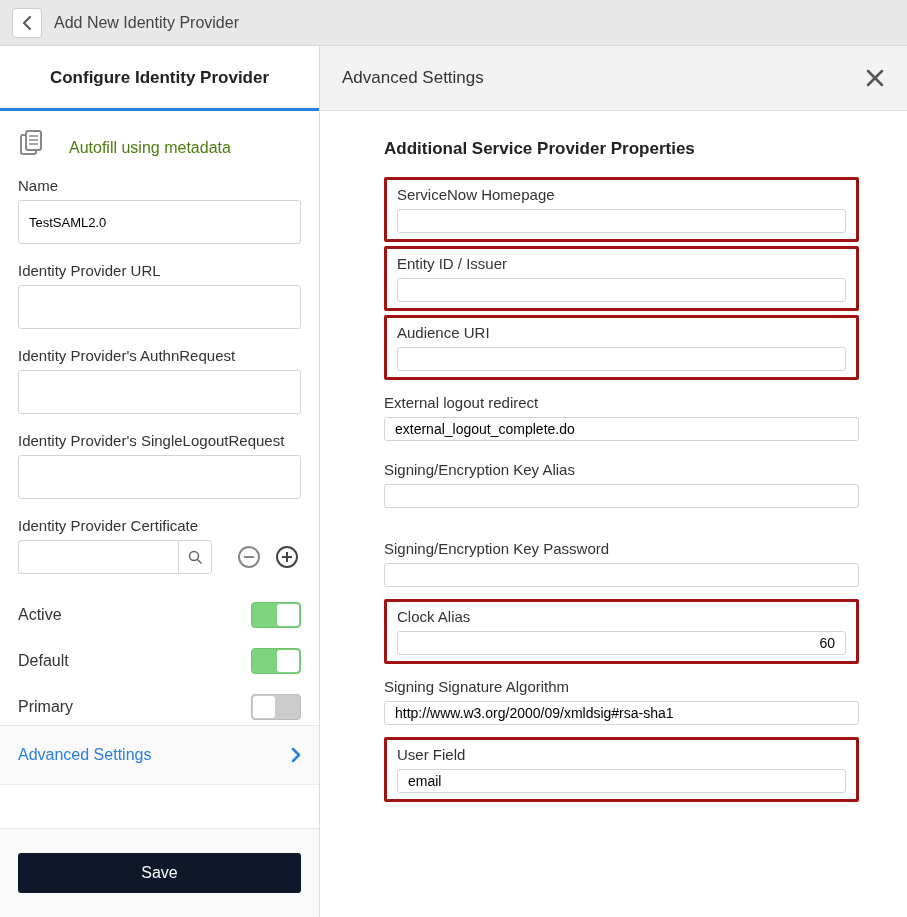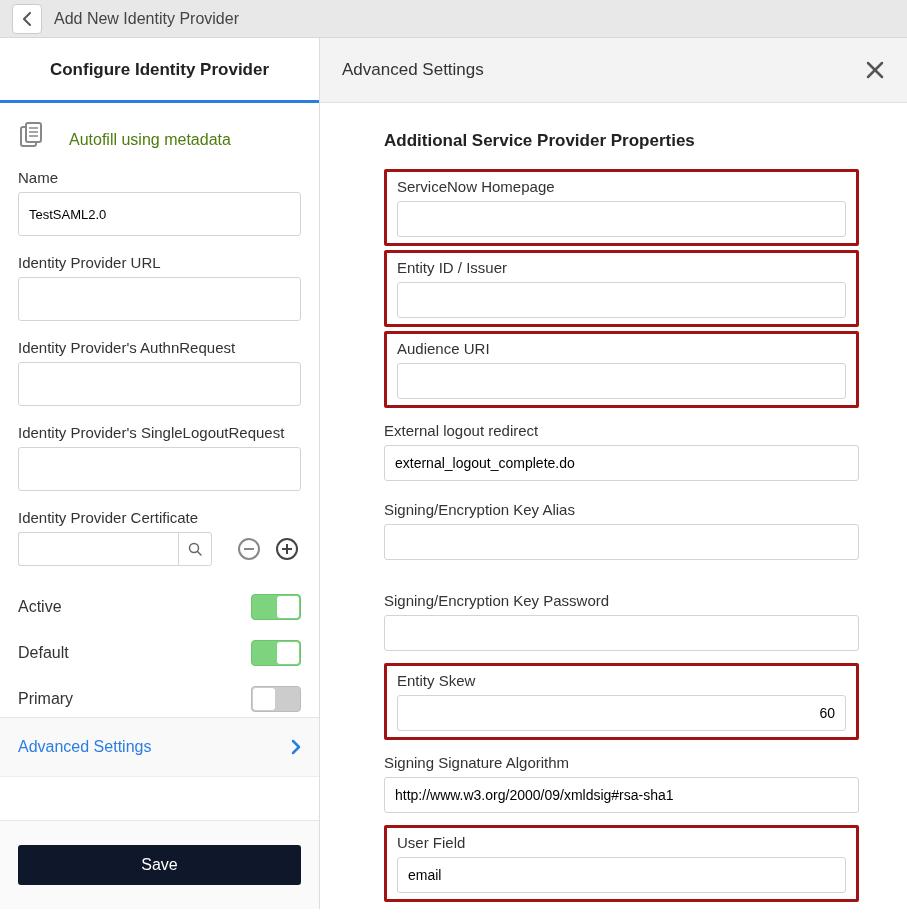--- a/index.html
+++ b/index.html
@@ -6,21 +6,21 @@
   body {
     margin: 0;
     font-family: -apple-system, BlinkMacSystemFont, "Segoe UI", Arial, sans-serif;
     background: #fff;
     color: #222;
     width: 907px;
     height: 917px;
     overflow: hidden;
   }
   .header-bar {
-    height: 38px;
+    height: 46px;
     background: #e8e8e8;
     border-bottom: 1px solid #d8d8d8;
     display: flex;
     align-items: center;
     padding: 0 12px;
   }
   .back-btn {
     width: 30px;
     height: 30px;
     background: #fff;
@@ -155,21 +155,21 @@
     padding: 22px 22px;
     display: flex; justify-content: space-between; align-items: center;
   }
   .main-header-title { font-size: 17px; color: #333; }
   .close-x { cursor: pointer; color: #555; }
   .main-body { padding: 28px 48px 20px 64px; }
   .main-section-title { font-size: 17px; font-weight: 600; margin-bottom: 18px; color: #222; }
   .main-field { margin-bottom: 2px; padding: 6px 10px; }
   .main-field label { font-size: 15px; color: #333; display:block; margin-bottom: 6px; }
   .main-input {
-    width: 100%; height: 36px;
+    width: 100%; height: 24px;
     border: 1px solid #d4d4d4; border-radius: 3px;
     padding: 4px 10px; font-size: 14px; background:#fff;
   }
   .main-input.right { text-align: right; }
   .highlight { border: 3px solid #a11212; border-radius: 2px; }
   svg { display: block; }
 </style>
 </head>
 <body>
 
@@ -294,19 +294,19 @@
 
     <div class="main-body">
       <div class="main-section-title">Additional Service Provider Properties</div>
       <div id="main-fields">
           <div class="main-field highlight" style="margin-top: 4px; margin-bottom: 4px;"><label>ServiceNow Homepage</label><input class="main-input" style=""></div>
           <div class="main-field highlight" style="margin-top: 4px; margin-bottom: 4px;"><label>Entity ID / Issuer</label><input class="main-input" style=""></div>
           <div class="main-field highlight" style="margin-top: 4px; margin-bottom: 4px;"><label>Audience URI</label><input class="main-input" style=""></div>
           <div class="main-field" style="padding: 6px 0px; margin-top: 8px; margin-bottom: 6px;"><label>External logout redirect</label><input class="main-input" value="external_logout_complete.do" style=""></div>
           <div class="main-field" style="padding: 6px 0px; margin-top: 8px; margin-bottom: 6px;"><label>Signing/Encryption Key Alias</label><input class="main-input" style=""></div>
           <div class="main-field" style="padding: 6px 0px; margin-top: 20px; margin-bottom: 6px;"><label>Signing/Encryption Key Password</label><input class="main-input" style=""></div>
-          <div class="main-field highlight" style="margin-top: 4px; margin-bottom: 4px;"><label>Entity Skew</label><input class="main-input right" value="60" style=""></div>
+          <div class="main-field highlight" style="margin-top: 4px; margin-bottom: 4px;"><label>Clock Alias</label><input class="main-input right" value="60" style=""></div>
           <div class="main-field" style="padding: 6px 0px; margin-top: 8px; margin-bottom: 6px;"><label>Signing Signature Algorithm</label><input class="main-input" value="http://www.w3.org/2000/09/xmldsig#rsa-sha1" style=""></div>
           <div class="main-field highlight" style="margin-top: 4px; margin-bottom: 4px;"><label>User Field</label><input class="main-input" value="email" style=""></div>
         </div>
     </div>
   </div>
 </div>
 
 </body></html>

